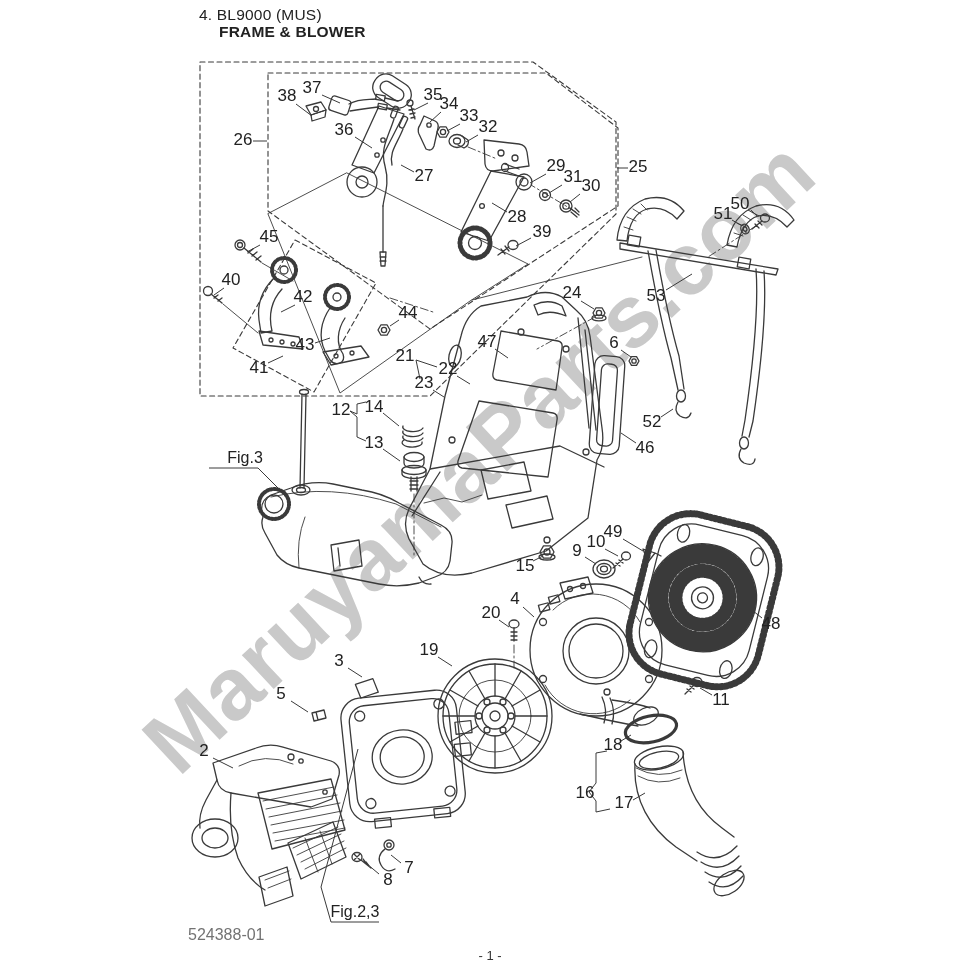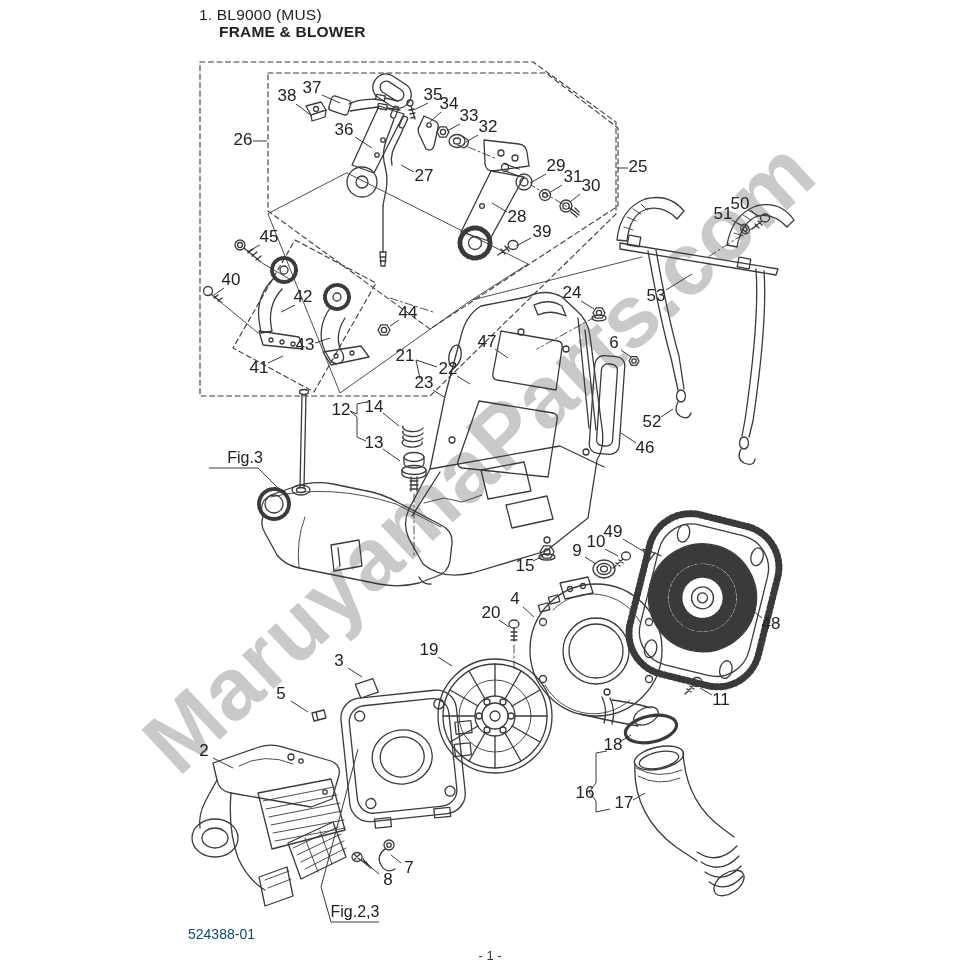--- a/index.html
+++ b/index.html
@@ -5,21 +5,21 @@
   html,body{margin:0;padding:0;background:#fff;width:980px;height:980px;overflow:hidden;
     font-family:"Liberation Sans", sans-serif;}
   #stage{position:relative;width:980px;height:980px;background:#fff;}
   #watermark{position:absolute;left:158px;top:700px;height:112px;line-height:112px;
     transform-origin:left center;transform:rotate(-43deg);font-size:88px;font-weight:bold;
     color:#c9c9c9;letter-spacing:1px;white-space:nowrap;z-index:0;}
   #diagram{position:absolute;left:0;top:0;z-index:1;}
   #title{position:absolute;left:199px;top:6px;z-index:2;font-size:15.5px;color:#222;
     line-height:1.12;letter-spacing:.2px;}
   #title .l2{padding-left:20px;font-weight:bold;}
-  #doc-code{position:absolute;left:188px;top:926px;font-size:14px;color:#0c4a6e;z-index:2;}
+  #doc-code{position:absolute;left:188px;top:926px;font-size:16px;color:#737373;z-index:2;}
   #page-num{position:absolute;left:0;top:948px;width:100%;text-align:center;font-size:13px;color:#333;z-index:2;}
   svg .ln{stroke:#3a3a3a;fill:none;stroke-width:1.3;stroke-linecap:round;stroke-linejoin:round;}
   svg .thin{stroke-width:.9;}
   svg .dash{stroke-dasharray:5 3.5;stroke-width:1.1;}
   svg .dd{stroke-dasharray:8 3 2 3;stroke-width:.9;}
   svg .teeth{stroke-dasharray:1.8 2.4;stroke-width:5;}
   svg .teeth2{stroke-dasharray:1.5 2;stroke-width:4;}
   svg .hatchring{stroke-dasharray:1.6 3.2;stroke-width:7;}
   svg .slats1{stroke-dasharray:2 3.6;stroke-width:20;}
   svg .slats2{stroke-dasharray:1.8 3.2;stroke-width:14;}
@@ -500,19 +500,19 @@
         <polyline points="666,290 692,274" class="leader"></polyline>
         <text x="656" y="297" class="callout">53</text>
         <polyline points="209,468 258,468 287,497" class="leader"></polyline>
         <text x="245" y="459" class="figlabel">Fig.3</text>
         <polyline points="379,922 331,922 321,887 358,749" class="leader"></polyline>
         <text x="355" y="913" class="figlabel">Fig.2,3</text>
       </g>
   </svg>
 
   <div id="title">
-    <div class="l1">1. BL9000 (MUS)</div>
+    <div class="l1">4. BL9000 (MUS)</div>
     <div class="l2">FRAME &amp; BLOWER</div>
   </div>
 
   <div id="doc-code">524388-01</div>
   <div id="page-num">- 1 -</div>
 </div>
 
 </body></html>

